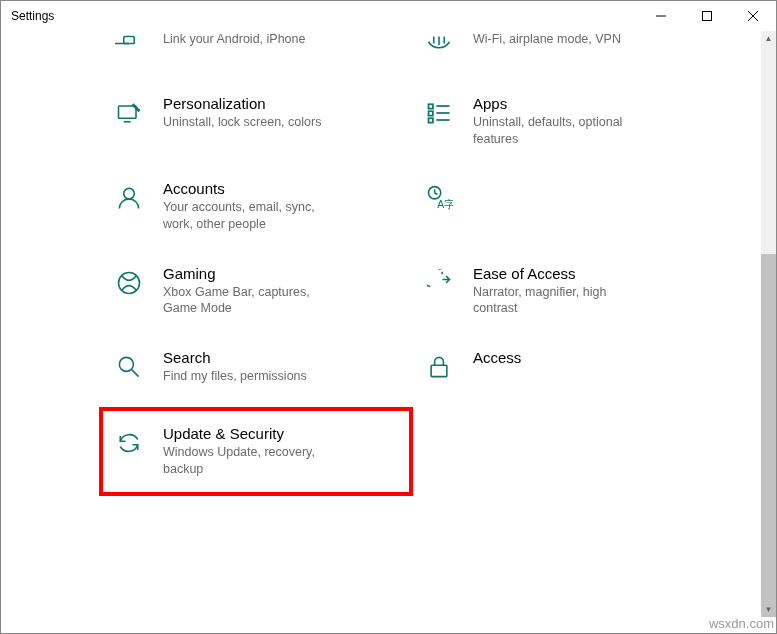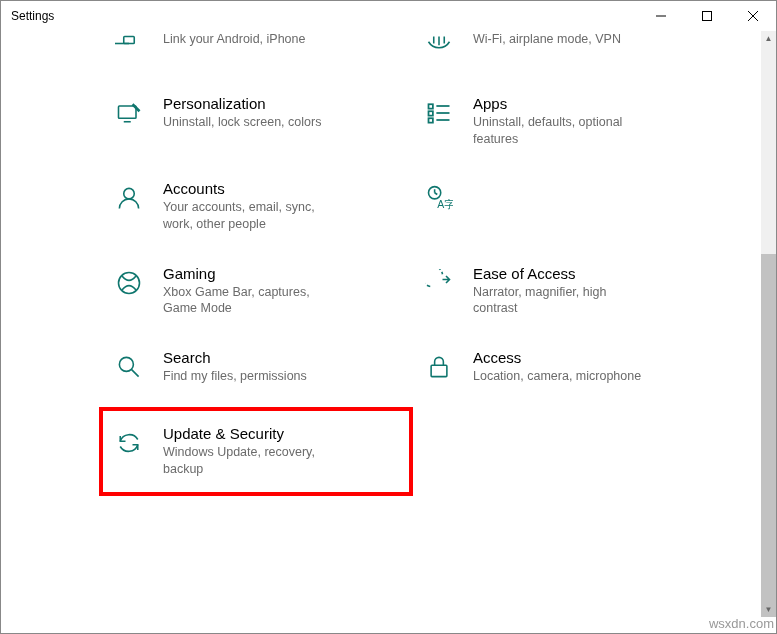--- a/index.html
+++ b/index.html
@@ -277,21 +277,20 @@
 
     <div class="tile">
       <div class="tile-icon">
         <svg viewBox="0 0 32 32" fill="none" stroke="currentColor" stroke-width="1.8">
             <rect x="7" y="14" width="18" height="13" rx="1"></rect>
             <path d="M11 14 V10 a5 5 0 0 1 10 0 V14"></path>
           </svg>
       </div>
       <div class="tile-text">
         <div class="tile-title">Access</div>
-        <div class="tile-desc">Location, camera, microphone</div>
       </div>
     </div>
 
     <div class="tile highlighted">
       <div class="tile-icon">
         <svg viewBox="0 0 32 32" fill="none" stroke="currentColor" stroke-width="1.8">
             <path d="M26 12 A11 11 0 0 0 6 14"></path>
             <path d="M6 20 A11 11 0 0 0 26 18"></path>
             <path d="M6 8 L6 14 L12 14"></path>
             <path d="M26 24 L26 18 L20 18"></path>

